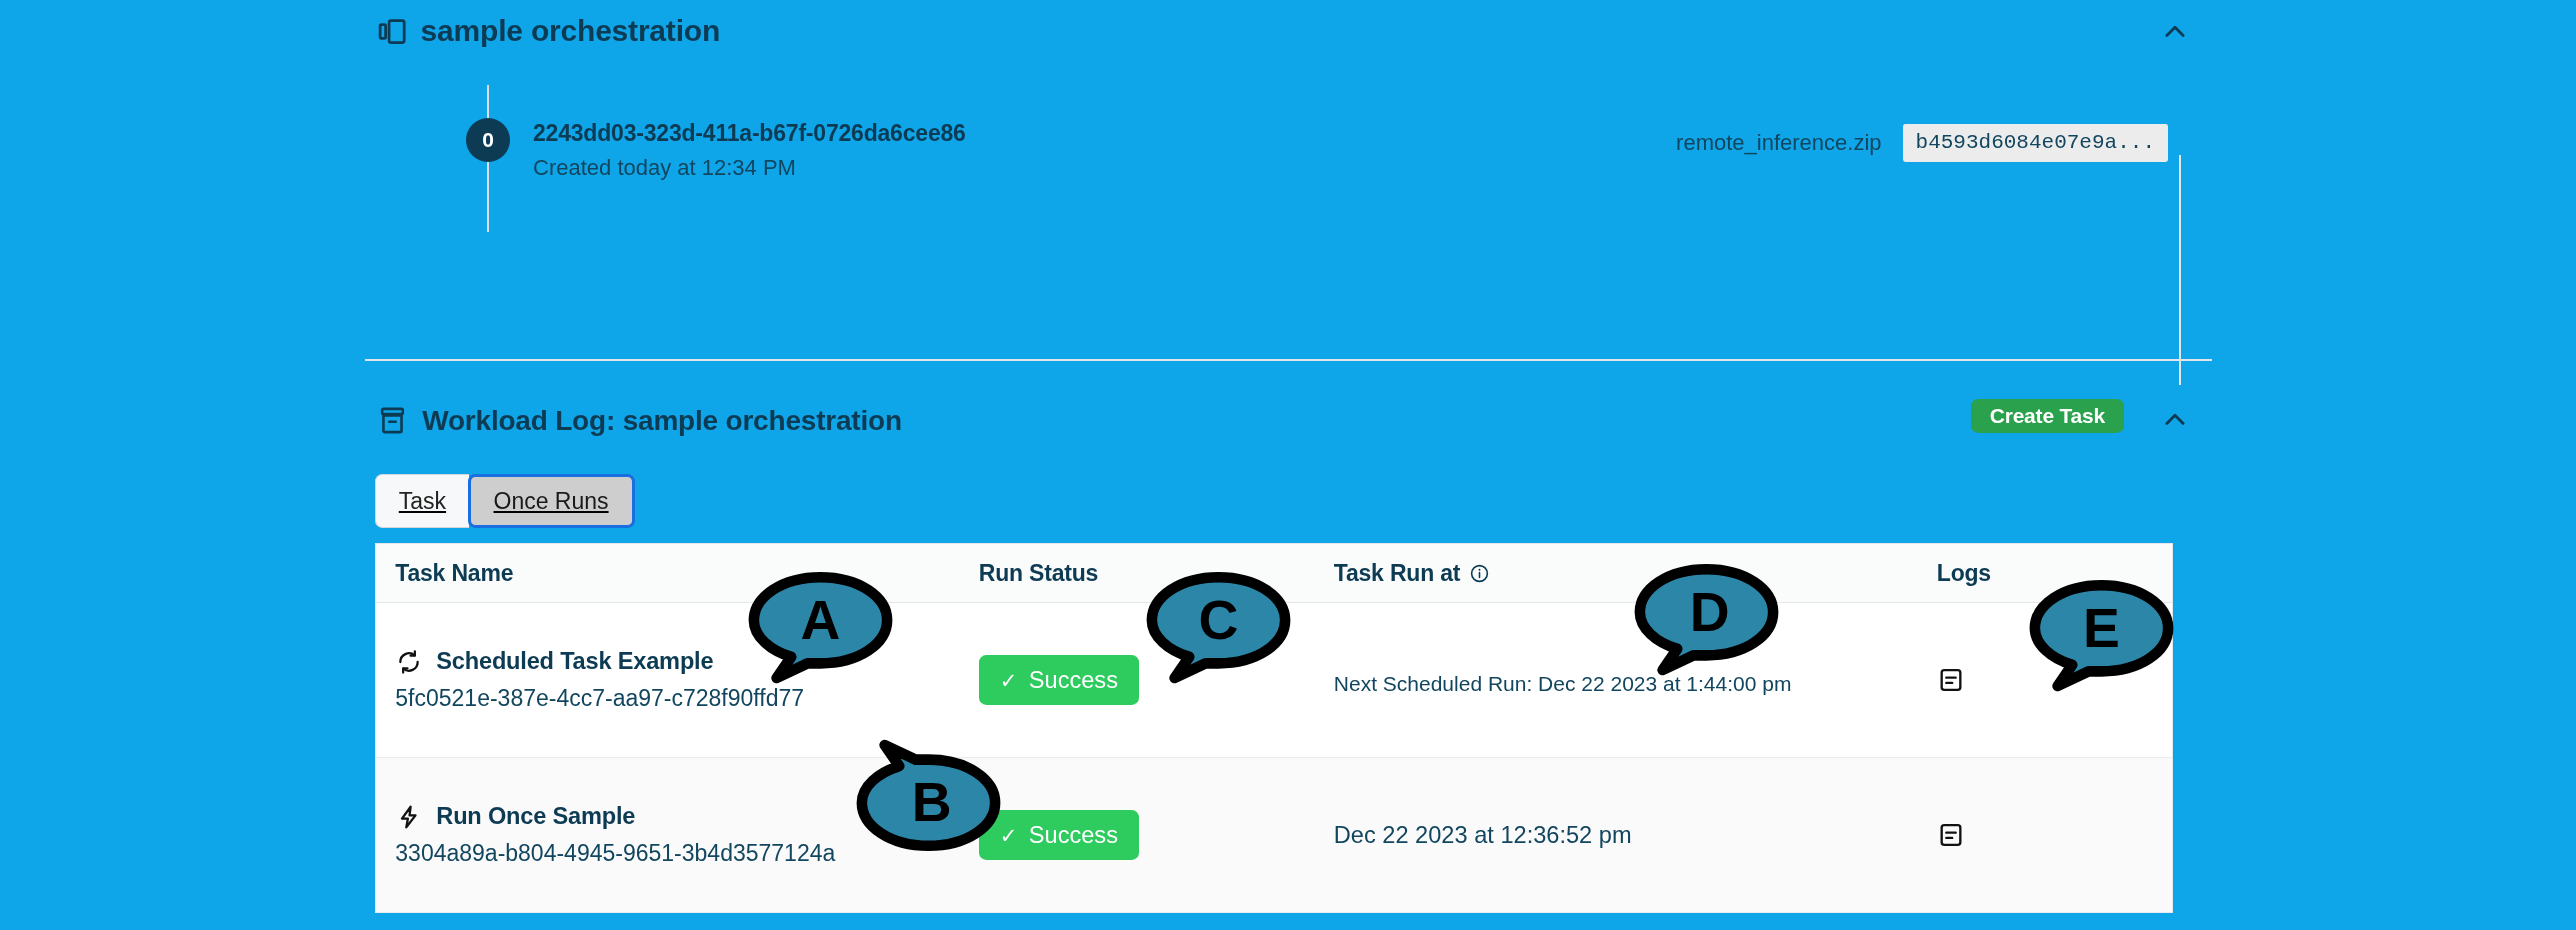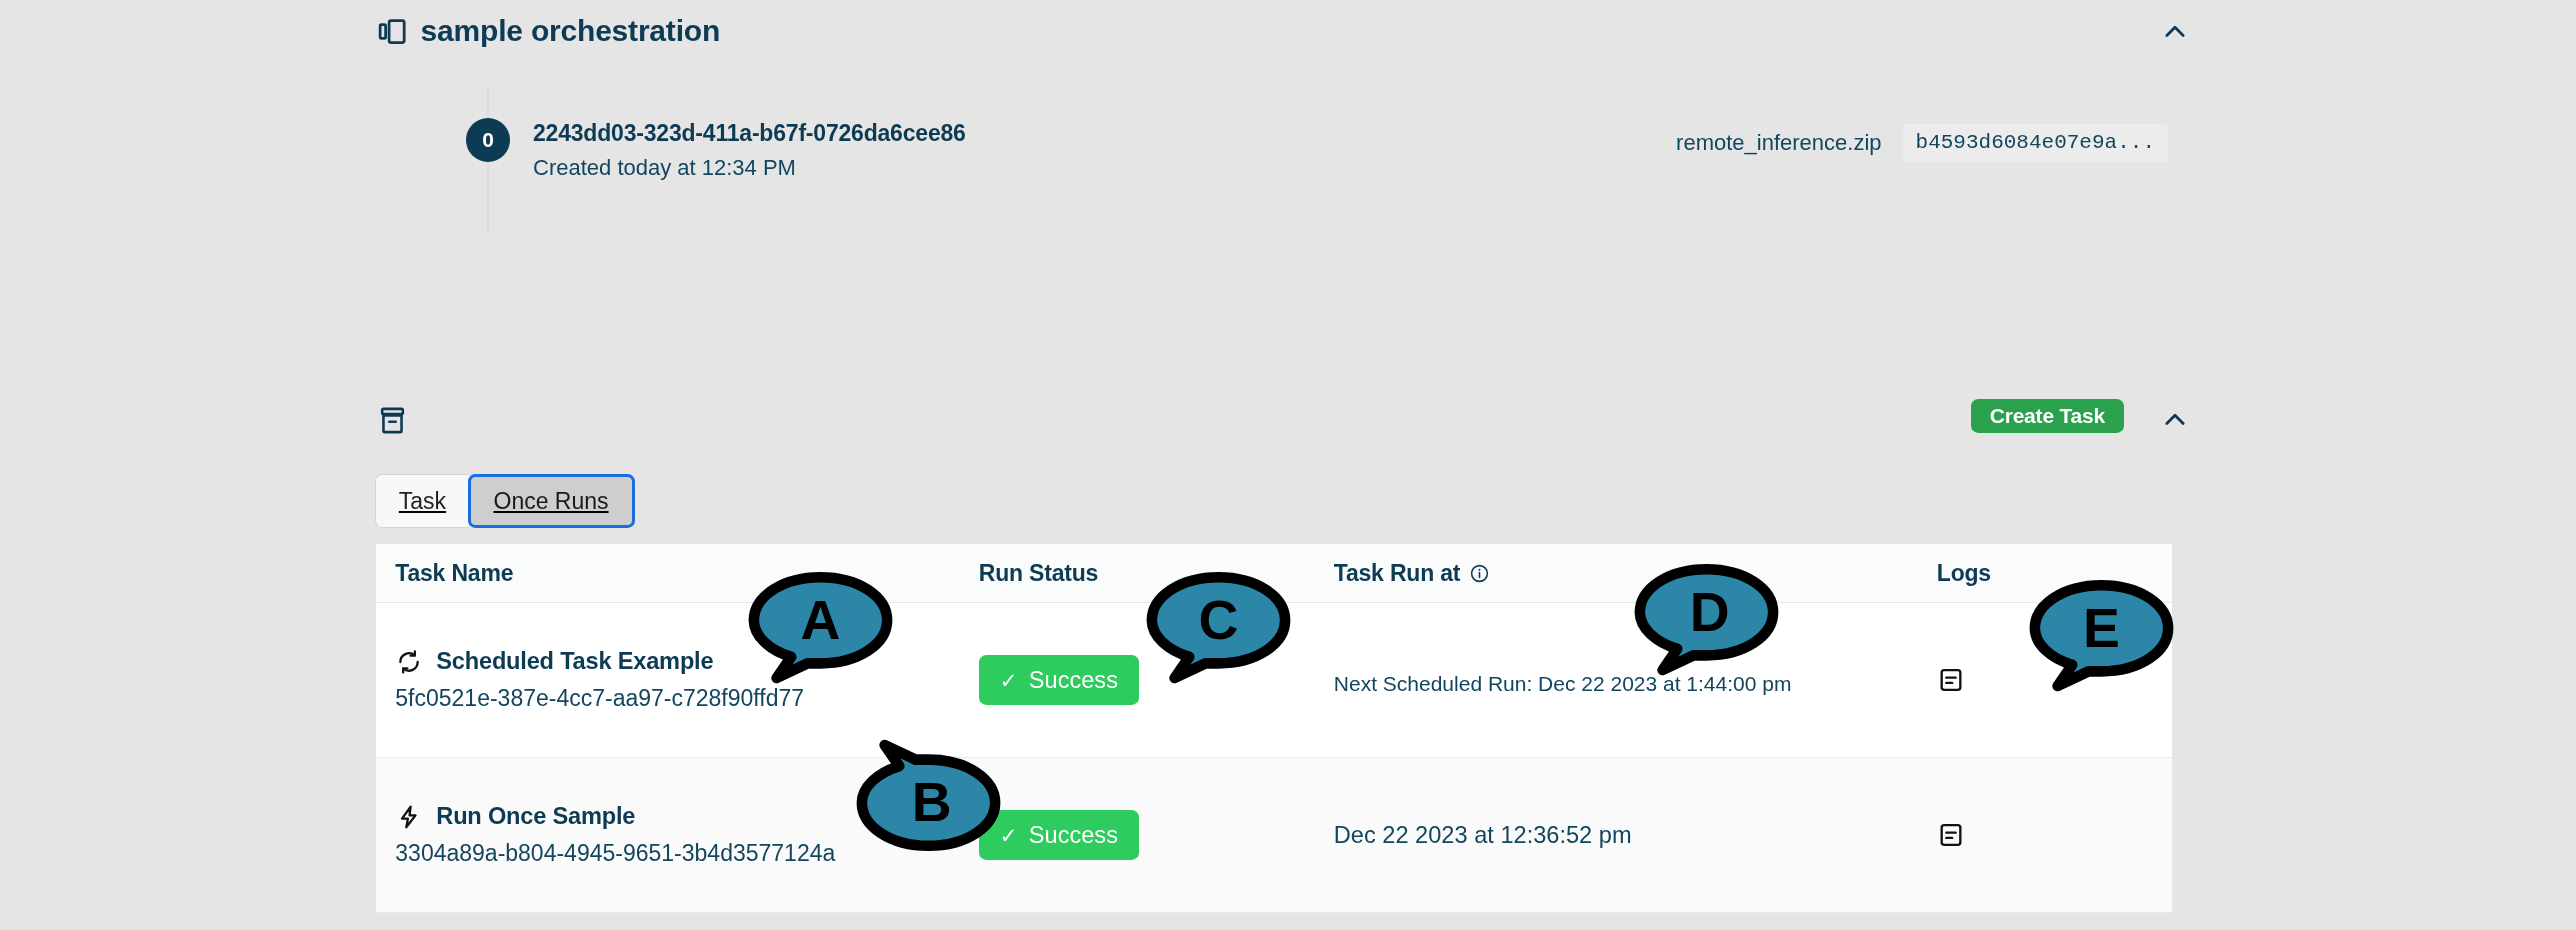--- a/index.html
+++ b/index.html
@@ -9,21 +9,21 @@
     height: 930px;
     background: #ffffff;
     font-family: "Liberation Sans", sans-serif;
     overflow: hidden;
   }
 
   .page {
     position: relative;
     width: 2576px;
     height: 930px;
-    background: #e5e5e5;
+    background: #0ea5e9;
   }
 
   
   .section-one {
     position: absolute;
     left: 365px;
     top: 0;
     width: 1847px;
     height: 358px;
   }
@@ -452,20 +452,21 @@
   <div class="section-two">
 
     <div class="wl-header">
       <span class="sec-icon">
         <svg viewBox="0 0 24 24" width="31" height="31" fill="none" stroke="currentColor" stroke-width="2" stroke-linejoin="round">
           <rect x="4" y="3" width="16" height="4" rx="1"></rect>
           <path d="M5 8h14v12a1 1 0 0 1-1 1H6a1 1 0 0 1-1-1V8z"></path>
           <line x1="9.5" y1="13" x2="14.5" y2="13" stroke-linecap="round"></line>
         </svg>
       </span>
+      <span class="wl-title">Workload Log: sample orchestration</span>
 
       <button class="create-task-btn">Create Task</button>
 
       <button class="chevron-btn" id="chev-two">
         <svg viewBox="0 0 24 24" width="28" height="28" fill="none" stroke="currentColor" stroke-width="2.4" stroke-linecap="round" stroke-linejoin="round">
           <polyline points="5 15 12 8 19 15"></polyline>
         </svg>
       </button>
     </div>
 

